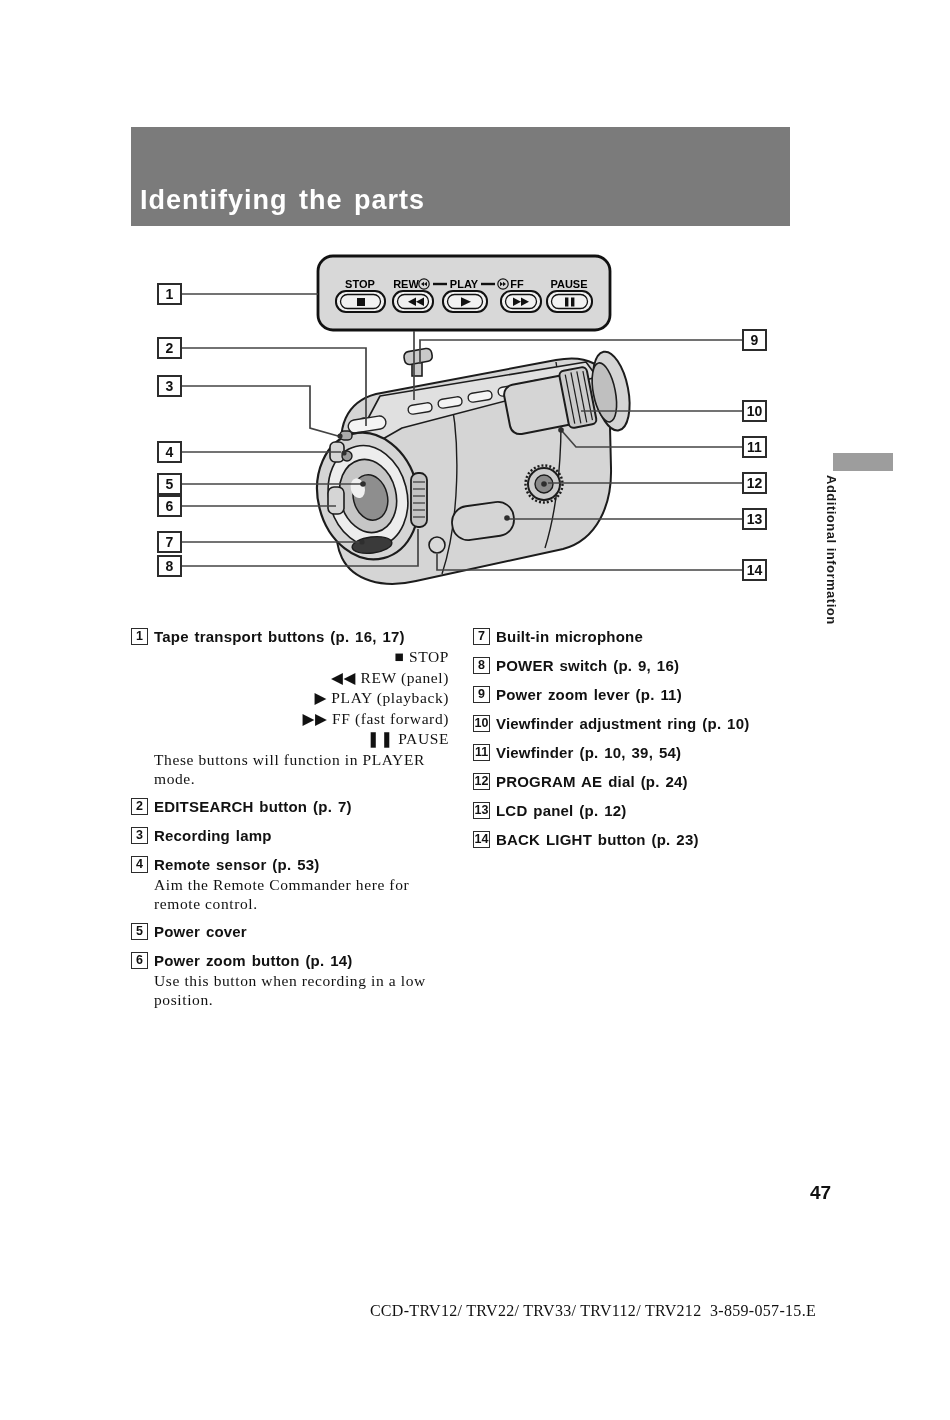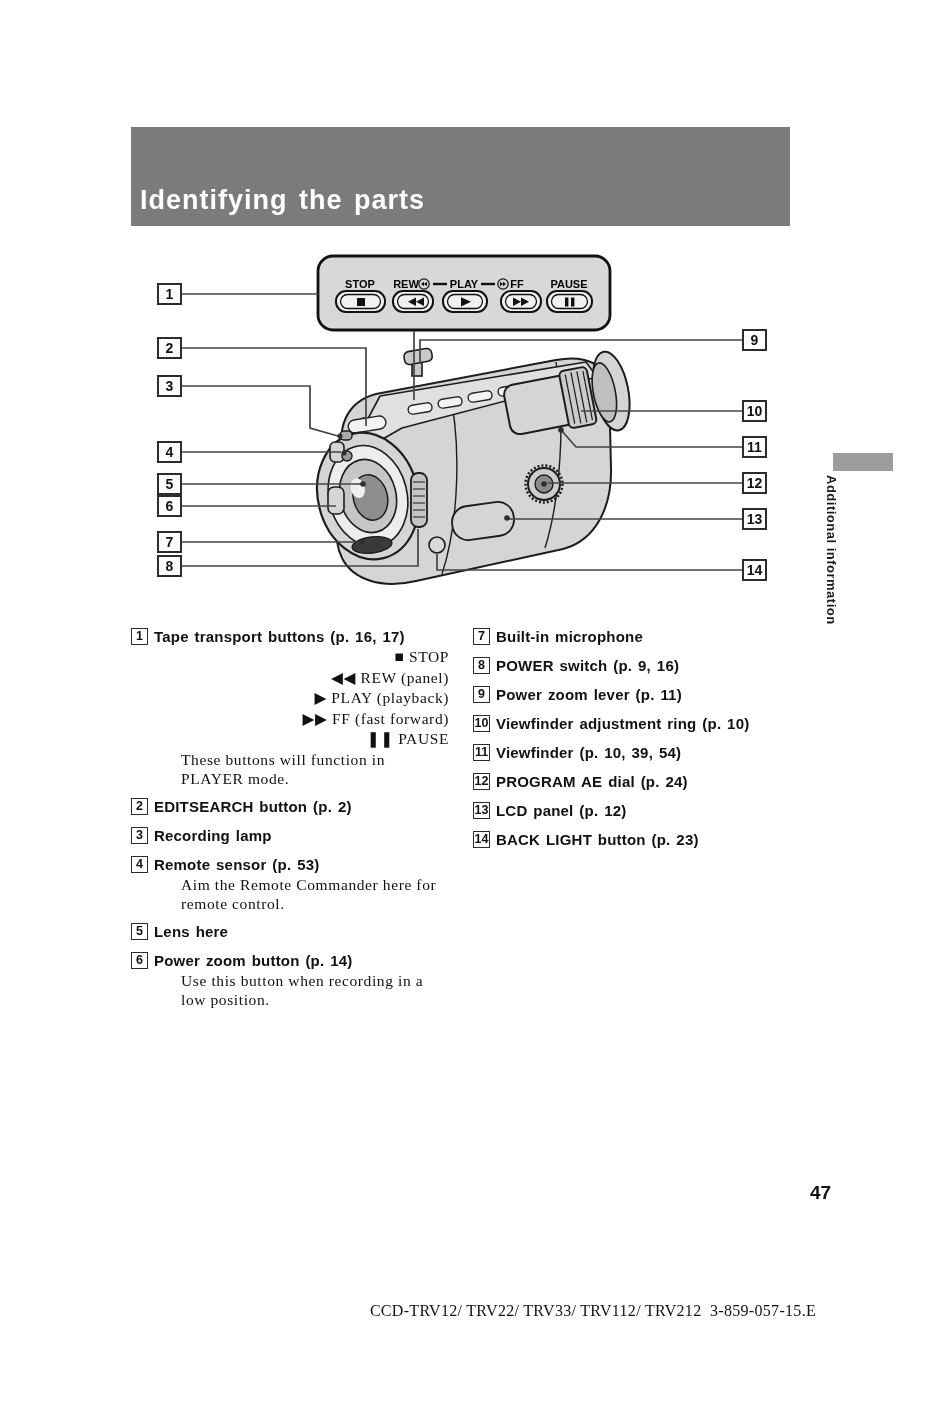--- a/index.html
+++ b/index.html
@@ -24,21 +24,21 @@
   .plist.left{left:131px;width:318px;}
   .plist.right{left:473px;width:350px;}
   .pitem{display:flex;margin-bottom:9px;}
   .pnum{flex:0 0 auto;width:15px;height:15px;border:1.5px solid #2c2c2c;margin:1px 6px 0 0;
         display:flex;align-items:center;justify-content:center;
         font-size:12.5px;font-weight:bold;line-height:1;}
   .pbody{flex:1 1 auto;}
   .ptitle{font-size:15px;font-weight:bold;line-height:20px;letter-spacing:0.2px;word-spacing:1.5px;}
   .psub{font-family:"Liberation Serif",serif;font-size:15.5px;line-height:20.5px;letter-spacing:0.6px;text-align:right;}
   .pnote{font-family:"Liberation Serif",serif;font-size:15.5px;line-height:19px;
-         letter-spacing:0.6px;max-width:292px;margin-left:27px;}
+         letter-spacing:0.6px;max-width:292px;}
   
   .pagenum{position:absolute;left:810px;top:1182px;font-size:19px;font-weight:bold;}
   .footer{position:absolute;right:134px;top:1302px;font-family:Liberation Serif, serif;
           font-size:16px;letter-spacing:0.3px;white-space:pre;}
   svg text{font-family:"Liberation Sans",sans-serif;}
 </style>
 </head>
 <body>
 
 <div class="banner">
@@ -217,40 +217,40 @@
       <div class="psub">◀◀ REW (panel)</div>
       <div class="psub">▶ PLAY (playback)</div>
       <div class="psub">▶▶ FF (fast forward)</div>
       <div class="psub">❚❚ PAUSE</div>
       <div class="pnote">These buttons will function in PLAYER mode.</div>
     </div>
   </div>
   <div class="pitem">
     <span class="pnum">2</span>
     <div class="pbody">
-        <div class="ptitle">EDITSEARCH button (p. 2)</div>
+        <div class="ptitle">EDITSEARCH button (p. 7)</div>
       </div>
   </div>
   <div class="pitem">
     <span class="pnum">3</span>
     <div class="pbody">
         <div class="ptitle">Recording lamp</div>
       </div>
   </div>
   <div class="pitem">
     <span class="pnum">4</span>
     <div class="pbody">
       <div class="ptitle">Remote sensor (p. 53)</div>
       <div class="pnote">Aim the Remote Commander here for remote control.</div>
     </div>
   </div>
   <div class="pitem">
     <span class="pnum">5</span>
     <div class="pbody">
-        <div class="ptitle">Lens here</div>
+        <div class="ptitle">Power cover</div>
       </div>
   </div>
   <div class="pitem">
     <span class="pnum">6</span>
     <div class="pbody">
       <div class="ptitle">Power zoom button (p. 14)</div>
       <div class="pnote">Use this button when recording in a low position.</div>
     </div>
   </div>
 </div>

